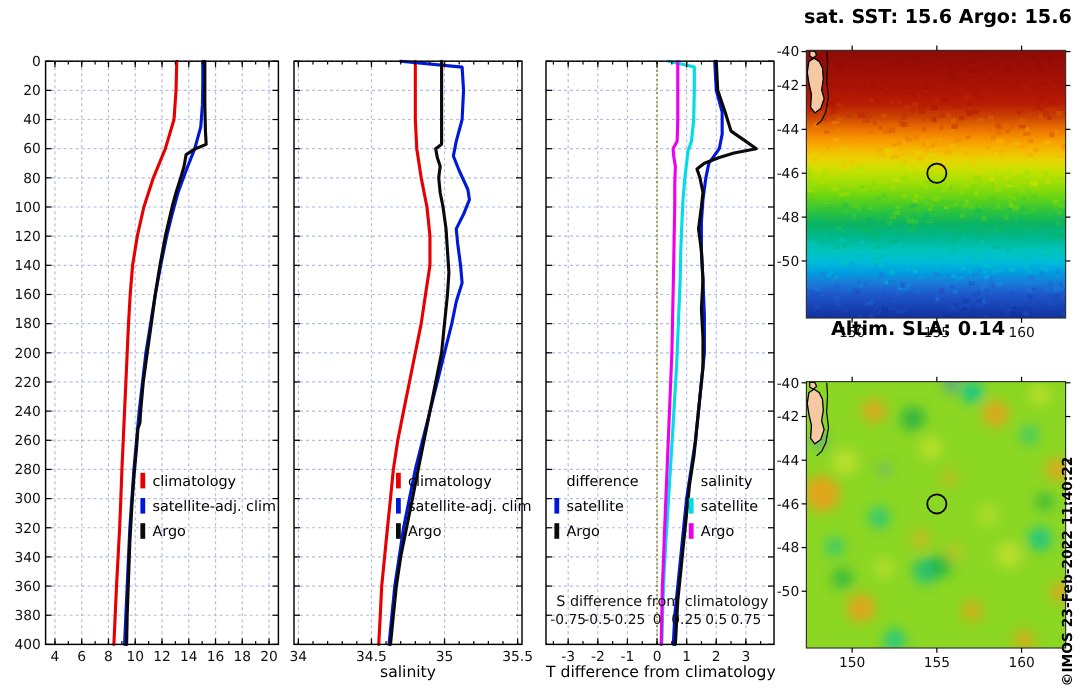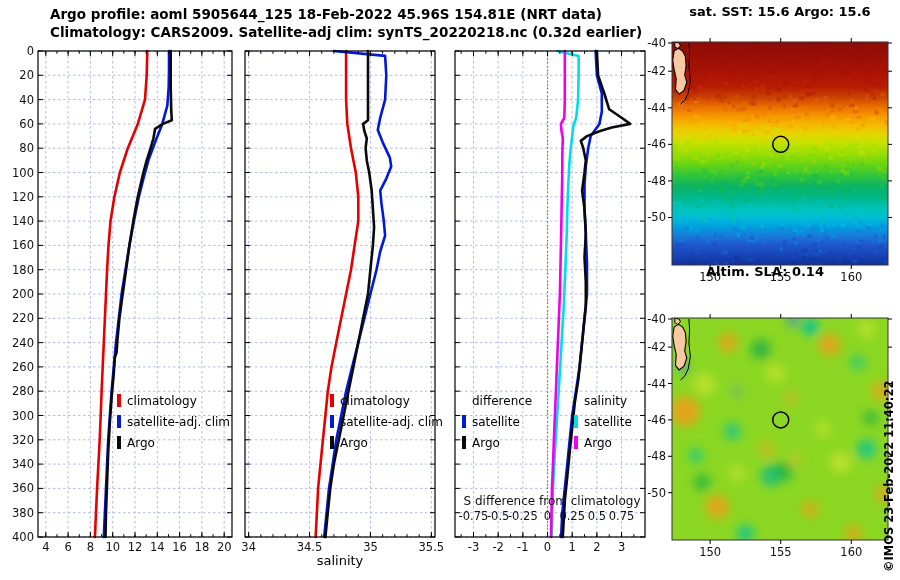--- a/index.html
+++ b/index.html
@@ -1,20 +1,20 @@
 <!DOCTYPE html>
 <html><head>
 <meta charset="utf-8">
 <style>
   html,body{margin:0;padding:0;background:#fff;}
   #fig{position:relative;width:900px;height:580px;background:#fff;overflow:hidden;
        font-family:"DejaVu Sans","Liberation Sans",sans-serif;color:#000;}
   .abs{position:absolute;}
   .title{font-weight:bold;font-size:13.5px;white-space:nowrap;}
-  .maptitle{font-weight:bold;font-size:13px;text-align:center;white-space:nowrap;}
+  .maptitle{font-weight:bold;font-size:16px;text-align:center;white-space:nowrap;}
   .axlabel{font-size:13px;text-align:center;white-space:nowrap;}
   .lg-item{display:flex;align-items:center;height:21px;font-size:12px;white-space:nowrap;}
   .lg-mark{display:inline-block;width:4px;height:13px;margin-right:6px;flex:0 0 4px;}
   .lg-mark.hidden{visibility:hidden;}
   #copyright{font-weight:bold;font-size:11.5px;white-space:nowrap;
              transform:rotate(-90deg);transform-origin:0 0;}
   svg text{font-family:"DejaVu Sans","Liberation Sans",sans-serif;fill:#111;}
 </style>
 </head>
 <body>
@@ -1438,25 +1438,24 @@
         <text x="851.2941176470589" y="556" text-anchor="middle" font-size="11.5">160</text>
         <text x="666" y="323" text-anchor="end" font-size="11.5">-40</text>
         <text x="666" y="351.11475409836066" text-anchor="end" font-size="11.5">-42</text>
         <text x="666" y="387.5081967213115" text-anchor="end" font-size="11.5">-44</text>
         <text x="666" y="423.9016393442623" text-anchor="end" font-size="11.5">-46</text>
         <text x="666" y="460.29508196721315" text-anchor="end" font-size="11.5">-48</text>
         <text x="666" y="496.6885245901639" text-anchor="end" font-size="11.5">-50</text>
       </g>
     </svg>
 
-  <div class="abs title" style="left:50px;top:6px;">Argo profile: aoml 5905644_125 18-Feb-2022 45.96S 154.81E (NRT data)</div>
-  <div class="abs title" style="left:50px;top:24px;">Climatology: CARS2009. Satellite-adj clim: synTS_20220218.nc (0.32d earlier)</div>
 
   <div class="abs axlabel" style="left:38px;top:586px;width:194px;">temperature (deg C)</div>
   <div class="abs axlabel" style="left:245px;top:553px;width:190px;">salinity</div>
+  <div class="abs axlabel" style="left:455px;top:553px;width:190px;">T difference from climatology</div>
 
   <div class="abs maptitle" style="left:670px;top:4px;width:220px;">sat. SST: 15.6 Argo: 15.6</div>
   <div class="abs maptitle" style="left:657px;top:264px;width:216px;">Altim. SLA: 0.14</div>
 
   <div id="legends" class="abs" style="left:0;top:0;">
       <div class="abs" style="left: 117px; top: 390px;">
         <div class="lg-item">
           <span class="lg-mark" style="background: rgb(230, 0, 0);"></span>
           <span>climatology</span>
         </div>

